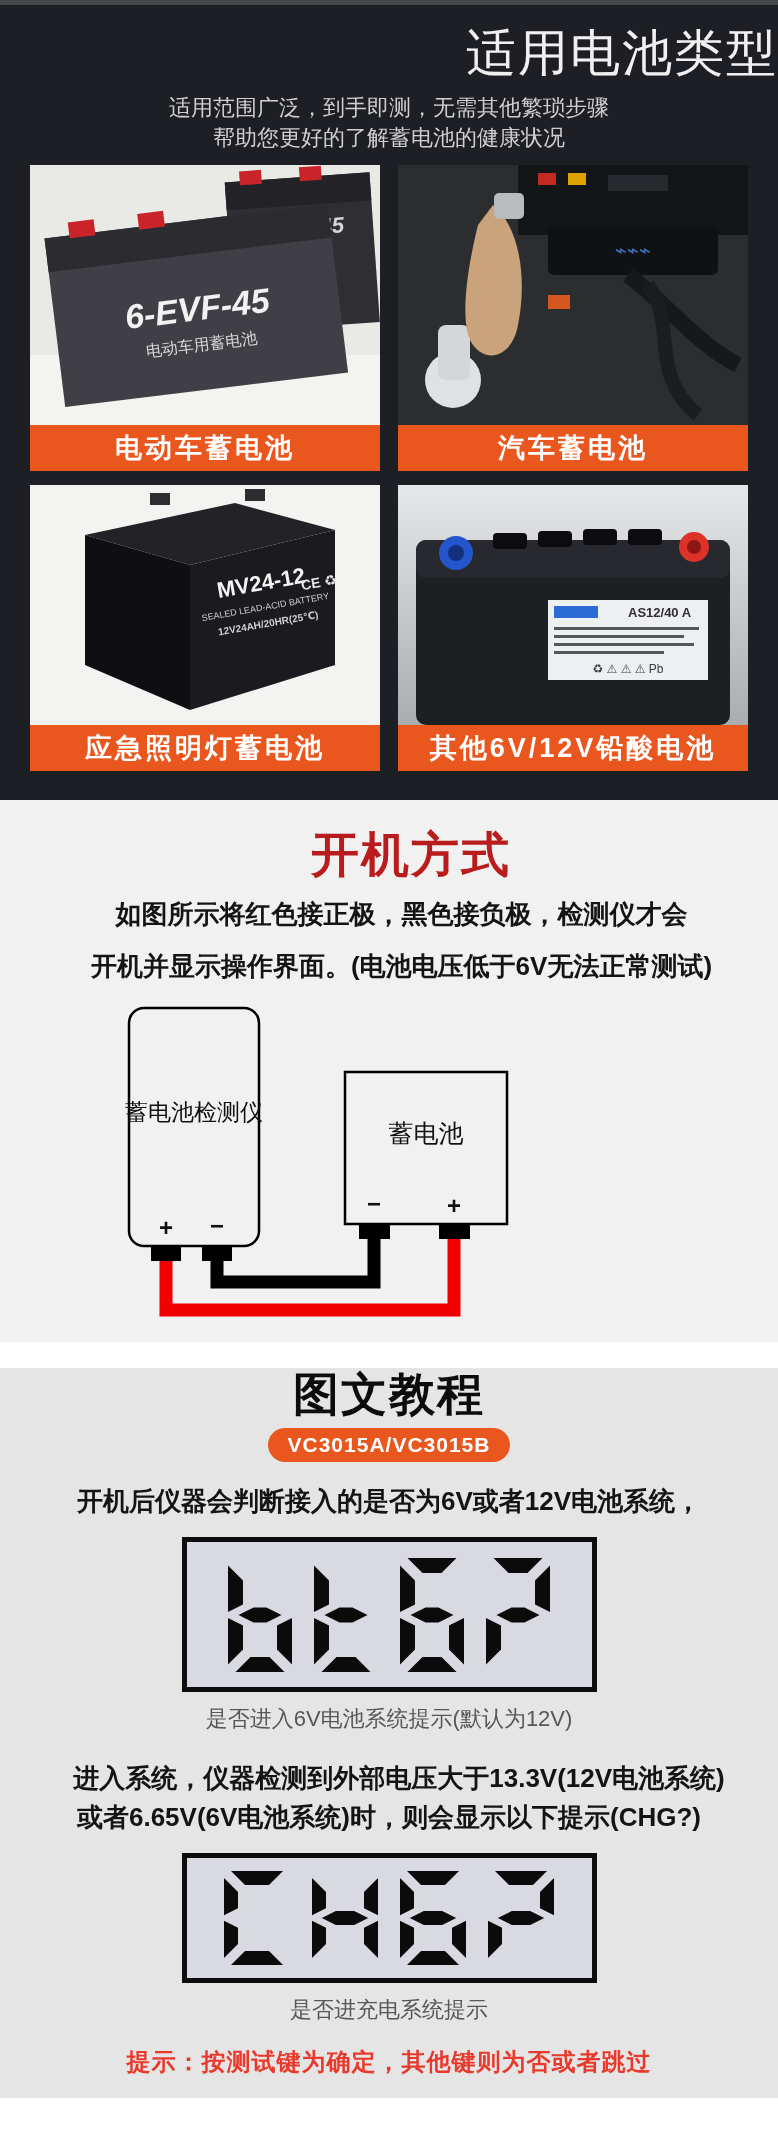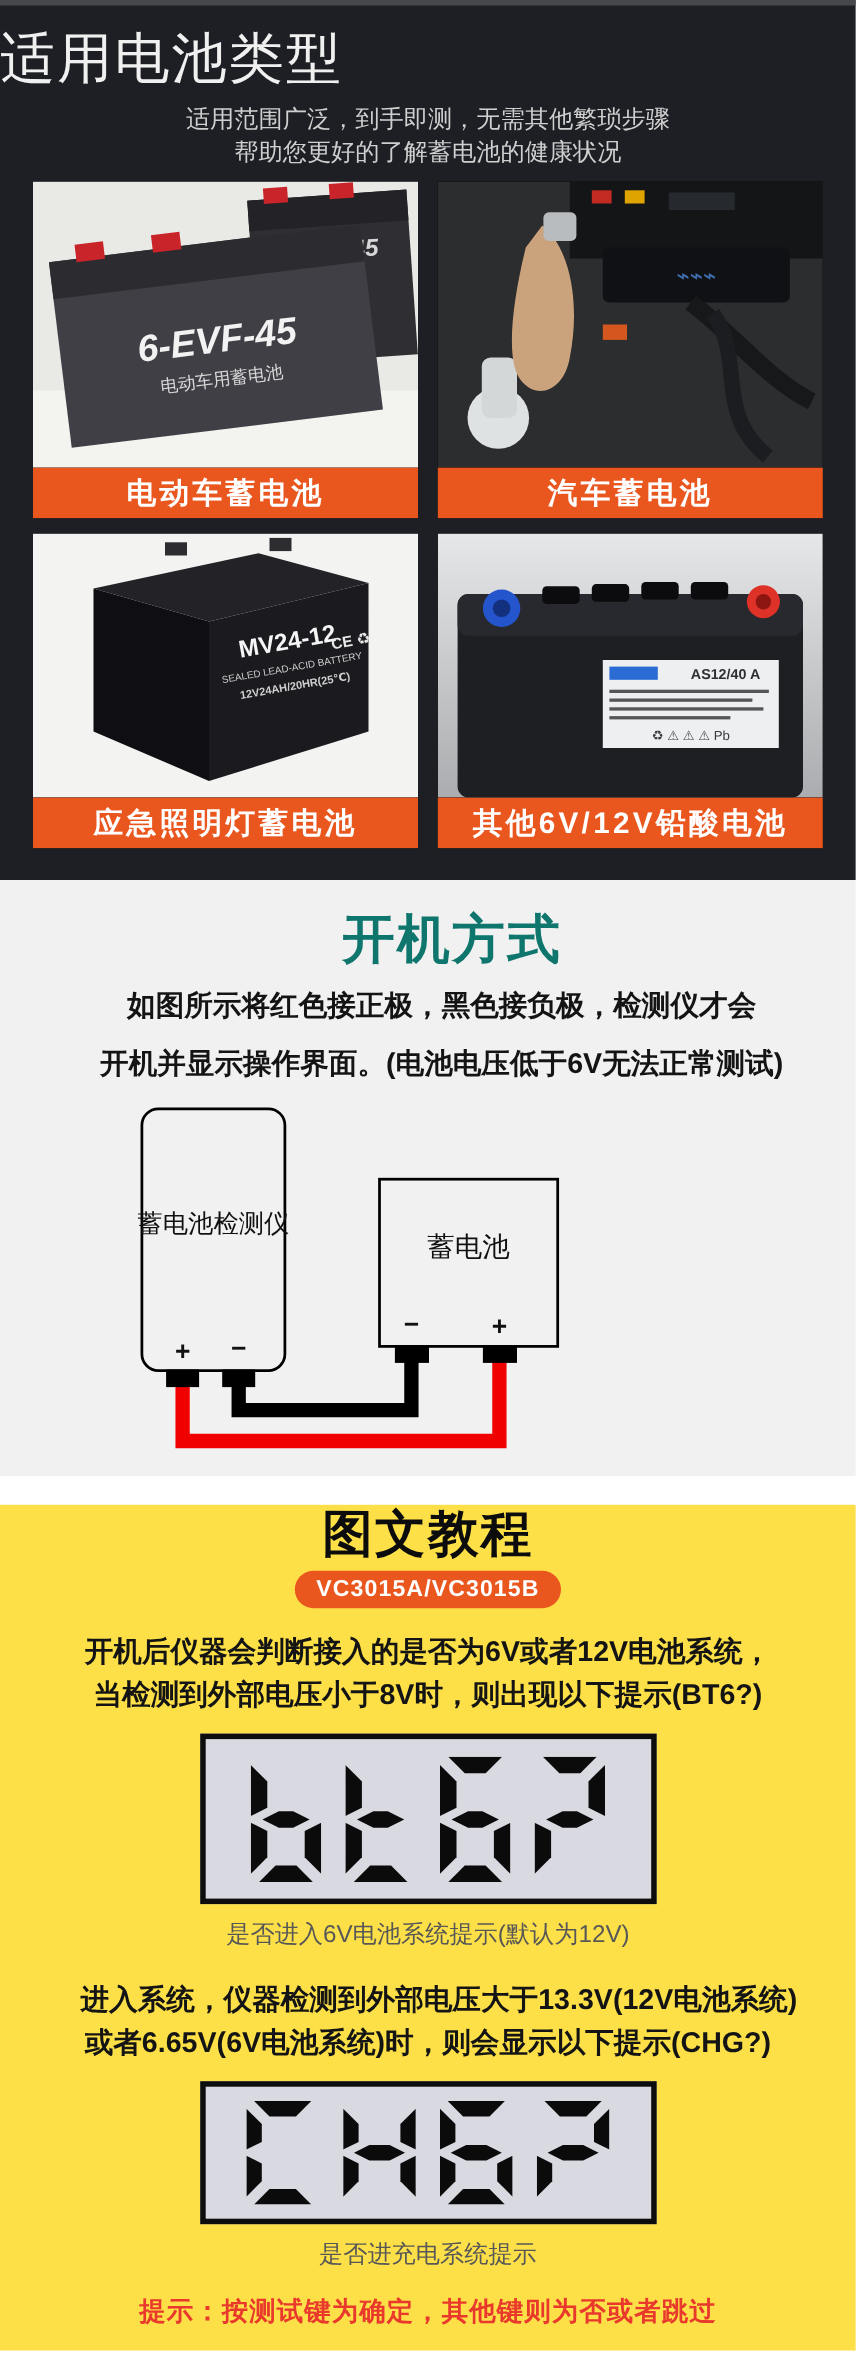--- a/index.html
+++ b/index.html
@@ -1,39 +1,39 @@
 <!DOCTYPE html>
 <html><head>
 <meta charset="utf-8">
 <style>
   * { margin:0; padding:0; box-sizing:border-box; }
   body { width:778px; font-family:"Liberation Sans","DejaVu Sans",sans-serif; background:#fff; }
 
   
   .sec-dark { background:#1d1f24; height:800px; overflow:hidden; }
   .top-strip { height:5px; background:#46484b; }
-  .sec-dark h1 { margin-top:18px; text-align:left; color:#f0f0f0; font-size:50px; font-weight:400; letter-spacing:2px; line-height:60px; }
+  .sec-dark h1 { margin-top:18px; text-align:right; color:#f0f0f0; font-size:50px; font-weight:400; letter-spacing:2px; line-height:60px; }
   .sub { text-align:center; color:#cfcfcf; font-size:22px; line-height:30px; }
   .sub.first { margin-top:10px; }
   .grid { margin:12px 30px 0 30px; display:grid; grid-template-columns:1fr 1fr; column-gap:18px; row-gap:14px; }
   .card { background:#000; }
   .photo { display:block; width:100%; }
   .photo-r1 { height:260px; }
   .photo-r2 { height:240px; }
   .photo svg { width:100%; height:100%; display:block; }
   .bar { height:46px; background:#e9571f; color:#fff; font-size:27px; font-weight:600; display:flex; align-items:center; justify-content:center; letter-spacing:3px; }
 
   
   .sec-gray { background:#f1f1f1; height:542px; overflow:hidden; }
-  .sec-gray h2 { margin-top:28px; text-align:center; color:#0f766e; font-size:48px; font-weight:700; line-height:54px; letter-spacing:2px;padding-left:44px; }
+  .sec-gray h2 { margin-top:28px; text-align:center; color:#b91c1c; font-size:48px; font-weight:700; line-height:54px; letter-spacing:2px;padding-left:44px; }
   .desc { margin-top:12px; text-align:center; color:#141414; font-size:26px; font-weight:600; line-height:40px;padding-left:25px; }
   .diagram { display:block; margin-top:4px; }
 
   
-  .sec-white { background:#fde047; padding-bottom:20px; }
+  .sec-white { background:#e5e5e5; padding-bottom:20px; }
   .sec-white h2 { margin-top:26px; text-align:center; color:#0c0c0c; font-size:46px; font-weight:700; line-height:52px; letter-spacing:2px; }
   .badge-wrap { margin-top:8px; text-align:center; }
   .badge { display:inline-block; background:#e9571f; color:#fff; font-size:21px; font-weight:700; padding:5px 20px; border-radius:19px; letter-spacing:1px; }
   .step { margin-top:20px; text-align:center; color:#141414; font-size:26px; font-weight:600; line-height:39px; }
   .lcd { margin:16px auto 0 auto; width:415px; background:#d9dae1; border:5px solid #0d0d0d; display:flex; align-items:center; justify-content:center; gap:22px; }
   .lcd-1 { height:155px; }
   .lcd-2 { height:130px; }
   .caption { margin-top:13px; text-align:center; color:#575757; font-size:22px; line-height:28px; }
   .tip { margin-top:22px; text-align:center; font-size:24px; font-weight:700; letter-spacing:1px; }
 </style>
@@ -179,21 +179,20 @@
   </svg>
 </section>
 
 <section class="sec-white">
   <h2>图文教程</h2>
   <div class="badge-wrap">
     <span class="badge" style="background: rgb(233, 87, 31);">VC3015A/VC3015B</span>
   </div>
 
   <p class="step">开机后仪器会判断接入的是否为6V或者12V电池系统，</p>
-  <p class="step" style="margin-top:0;">当检测到外部电压小于8V时，则出现以下提示(BT6?)</p>
 
   <div class="lcd lcd-1" style="background: rgb(217, 218, 225);">
       <svg width="64" height="114" viewBox="0 0 64 114">
         <polygon points="0,7.5 15,22.5 15,46.5 0,54" fill="#0b0b0b"></polygon>
         <polygon points="0,60 15,67.5 15,91.5 0,106.5" fill="#0b0b0b"></polygon>
         <polygon points="10.5,57 25.5,49.5 38.5,49.5 53.5,57 38.5,64.5 25.5,64.5" fill="#0b0b0b"></polygon>
         <polygon points="64,60 64,106.5 49,91.5 49,67.5" fill="#0b0b0b"></polygon>
         <polygon points="22.5,99 41.5,99 56.5,114 7.5,114" fill="#0b0b0b"></polygon>
       </svg>
       <svg width="64" height="114" viewBox="0 0 64 114">

